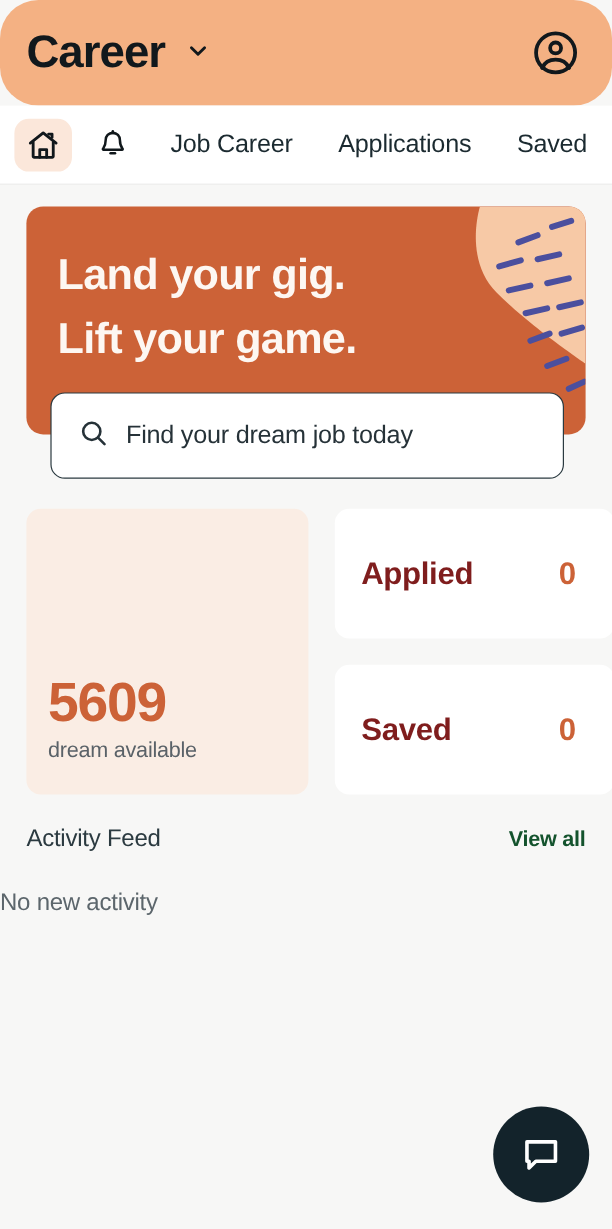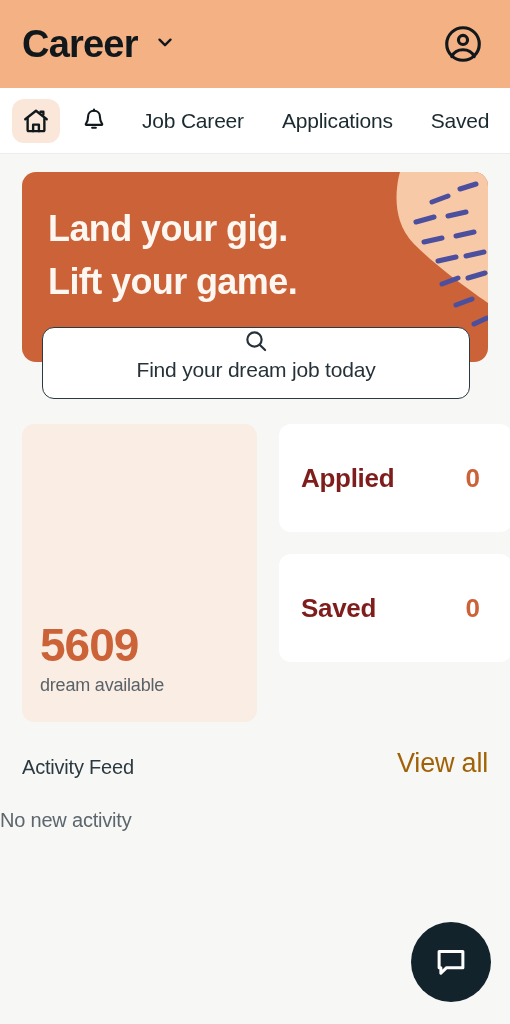--- a/index.html
+++ b/index.html
@@ -17,20 +17,21 @@
     position: relative;
   }
 
   
   .header {
     height: 88px;
     background: #f4b183;
     display: flex;
     align-items: center;
     padding: 0 26px 0 22px;
+    border-radius: 32px;
   }
   .brand-group {
     display: flex;
     align-items: center;
     gap: 16px;
     flex: 1;
   }
   .brand-title {
     font-size: 38px;
     font-weight: 700;
@@ -107,40 +108,40 @@
     position: absolute;
     left: 20px;
     right: 18px;
     bottom: -37px;
     height: 72px;
     background: #ffffff;
     border: 1.5px solid #2b3a40;
     border-radius: 12px;
     display: flex;
     align-items: center;
+    gap: 14px;
     padding: 0 22px;
     z-index: 3;
-    flex-direction: column;
   }
   .search-text {
     font-size: 21px;
     color: #263238;
     letter-spacing: -0.2px;
   }
 
   
   .stats {
     display: flex;
     gap: 22px;
     margin: 62px 0 0 22px;
     padding-right: 0;
   }
   .jobs-card {
     width: 235px;
-    height: 298px;
+    height: 238px;
     background: #faede4;
     border-radius: 12px;
     display: flex;
     flex-direction: column;
     justify-content: flex-end;
     padding: 0 0 26px 18px;
     flex: 0 0 auto;
   }
   .jobs-number {
     font-size: 46px;
@@ -179,33 +180,33 @@
   }
   .mini-value {
     font-size: 26px;
     font-weight: 600;
     color: #cc6237;
   }
 
   
   .activity-head {
     display: flex;
-    align-items: flex-end;
+    align-items: center;
     justify-content: space-between;
     margin: 26px 22px 0 22px;
   }
   .activity-title {
     font-size: 20px;
     color: #2b3a40;
     letter-spacing: -0.2px;
   }
   .view-all {
-    font-size: 27px;
-    font-weight: 400;
-    color: #a16207;
+    font-size: 18px;
+    font-weight: 700;
+    color: #14532d;
     letter-spacing: -0.2px;
   }
   .activity-empty {
     font-size: 20px;
     color: #5c666c;
     margin-top: 30px;
     letter-spacing: -0.2px;
   }
 
   

